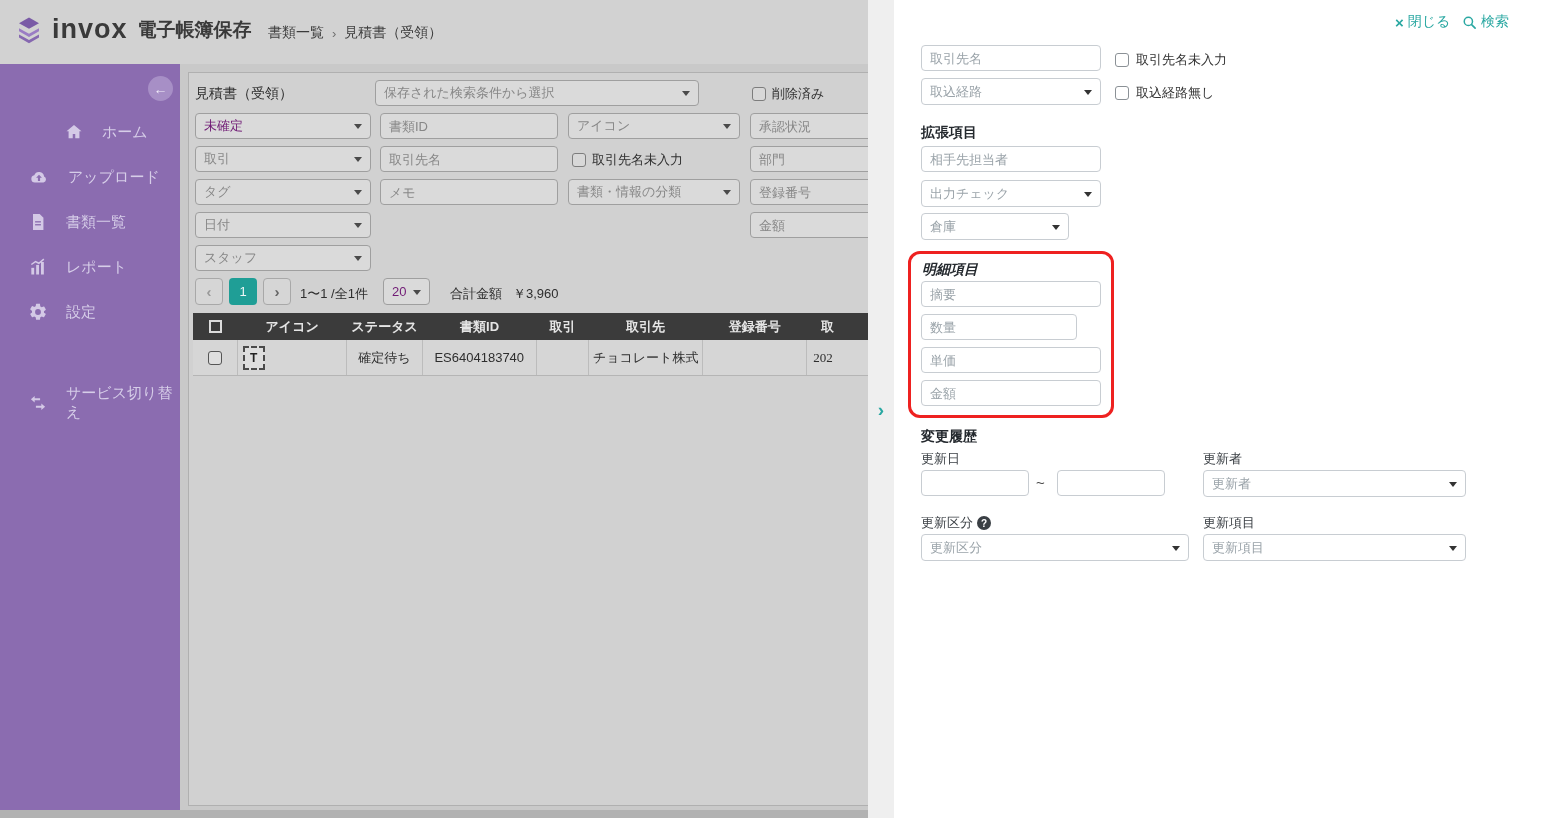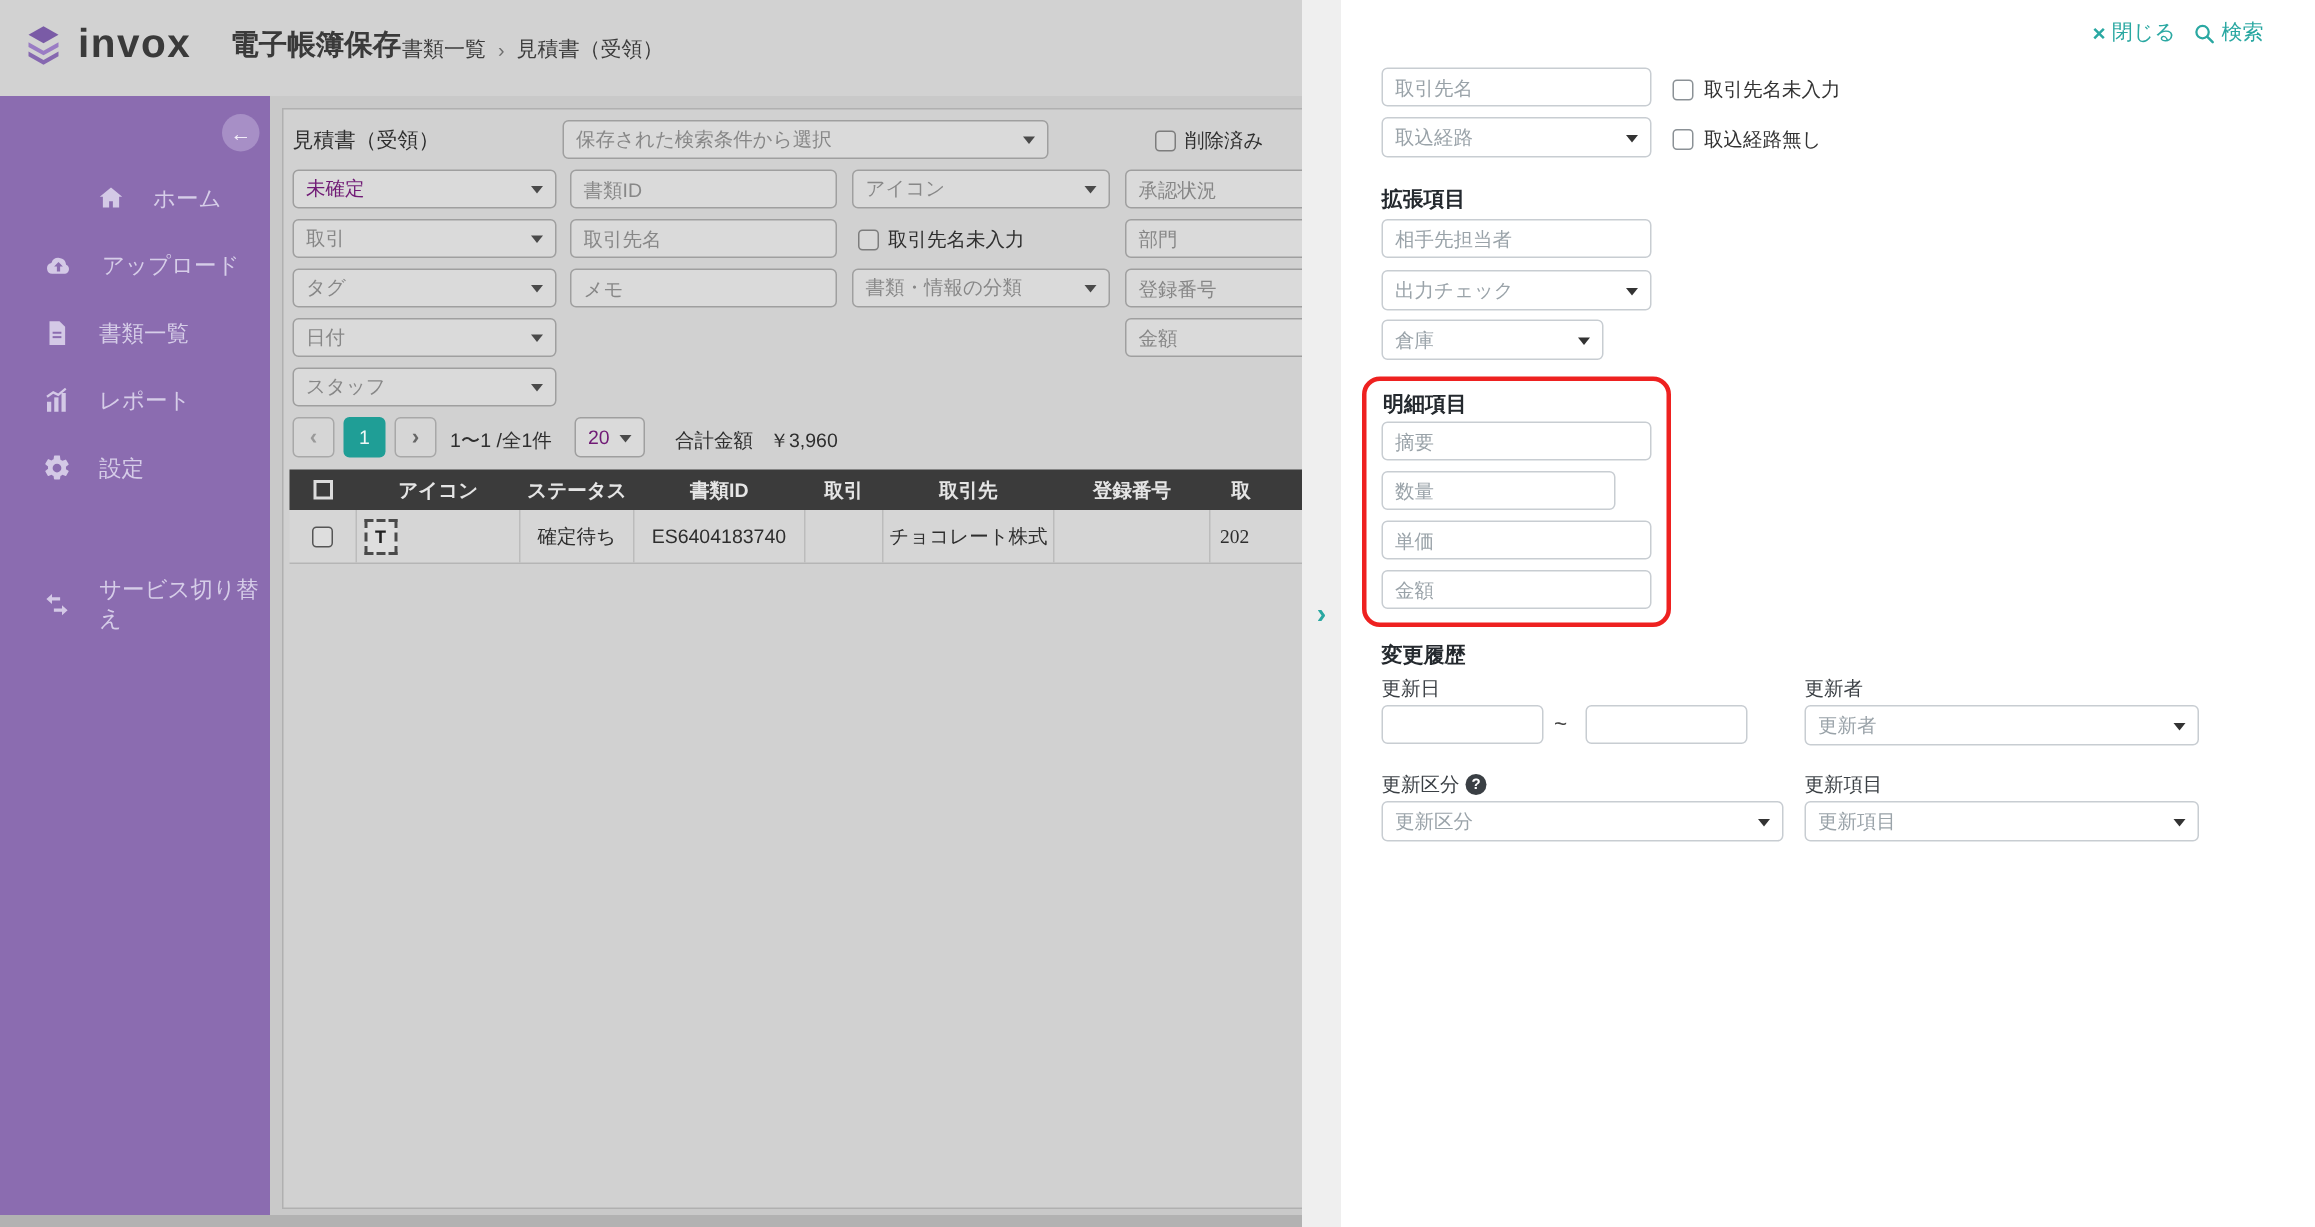--- a/index.html
+++ b/index.html
@@ -5,21 +5,21 @@
   html,body{margin:0;padding:0;background:#fff;}
   .app{position:relative;width:1543px;height:818px;overflow:hidden;
        font-family:"Liberation Sans","DejaVu Sans",sans-serif;color:#2e2e2e;}
   .abs{position:absolute;}
 
   
   .main{position:absolute;left:0;top:0;width:868px;height:818px;background:#c9c9c9;overflow:hidden;}
   .topbar{position:absolute;left:0;top:0;width:868px;height:64px;background:#d2d2d2;}
   .logo{position:absolute;left:14px;top:14px;display:flex;align-items:center;gap:8px;cursor:pointer;}
   .logo-invox{font-size:27px;font-weight:bold;color:#3a3a3a;letter-spacing:1px;}
-  .logo-suffix{font-size:19px;font-weight:600;color:#3a3a3a;margin-left:18px;}
+  .logo-suffix{font-size:19px;font-weight:600;color:#3a3a3a;margin-left:2px;}
   .breadcrumb{position:absolute;left:268px;top:24px;font-size:14px;color:#3c3c3c;display:flex;gap:8px;align-items:center;}
   .bc-sep{color:#6f6f6f;font-size:13px;}
 
   .sidebar{position:absolute;left:0;top:64px;width:180px;height:746px;background:#8b6cb0;}
   .collapse-btn{position:absolute;left:148px;top:12px;width:25px;height:25px;border-radius:50%;
     background:#a78fc6;color:#f1ecf8;display:flex;align-items:center;justify-content:center;
     font-size:14px;font-weight:bold;cursor:pointer;}
   .nav-item{position:absolute;left:0;width:180px;height:34px;display:flex;align-items:center;
     padding-left:28px;box-sizing:border-box;gap:18px;color:#d6cde8;font-size:15px;cursor:pointer;}
   .nav-item svg{flex:0 0 auto;}
@@ -169,21 +169,21 @@
     </div>
 
     <div class="content">
       <div class="card"></div>
 
       <div class="abs" style="left:15px;top:21px;font-size:14px;color:#2e2e2e;">見積書（受領）</div>
       <div class="sel" style="left:195px;top:16px;width:324px;">
         <span>保存された検索条件から選択</span>
         <span class="caret"></span>
       </div>
-      <div class="cbrow" style="left:572px;top:21px;margin-left:18px;">
+      <div class="cbrow" style="left:572px;top:21px;">
         <span class="cb"></span>
         <span>削除済み</span>
       </div>
 
       <div class="sel" style="left:15px;top:49px;width:176px;">
         <span class="val">未確定</span>
         <span class="caret"></span>
       </div>
       <input class="inp" style="left: 200px; top: 49px; width: 178px;" placeholder="書類ID">
       <div class="sel" style="left:388px;top:49px;width:172px;">
@@ -312,21 +312,21 @@
     <div class="psel" style="left:27px;top:180px;width:180px;">
       <span>出力チェック</span>
       <span class="caret"></span>
     </div>
     <div class="psel" style="left:27px;top:213px;width:148px;">
       <span>倉庫</span>
       <span class="caret"></span>
     </div>
 
     <div class="redbox"></div>
-    <div class="ptitle" style="left:28px;top:261px;">明細項目</div>
+    <div class="ptitle" style="left:28px;top:261px;font-style:italic;">明細項目</div>
     <input class="pinp" style="left: 27px; top: 281px; width: 180px;" placeholder="摘要">
     <input class="pinp" style="left: 27px; top: 314px; width: 156px;" placeholder="数量">
     <input class="pinp" style="left: 27px; top: 347px; width: 180px;" placeholder="単価">
     <input class="pinp" style="left: 27px; top: 380px; width: 180px;" placeholder="金額">
 
     <div class="ptitle" style="left:27px;top:428px;">変更履歴</div>
 
     <div class="plabel" style="left:27px;top:450px;">更新日</div>
     <div class="plabel" style="left:309px;top:450px;">更新者</div>
 

